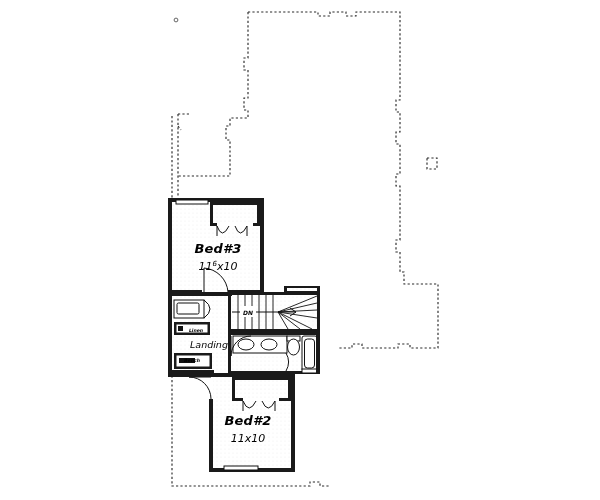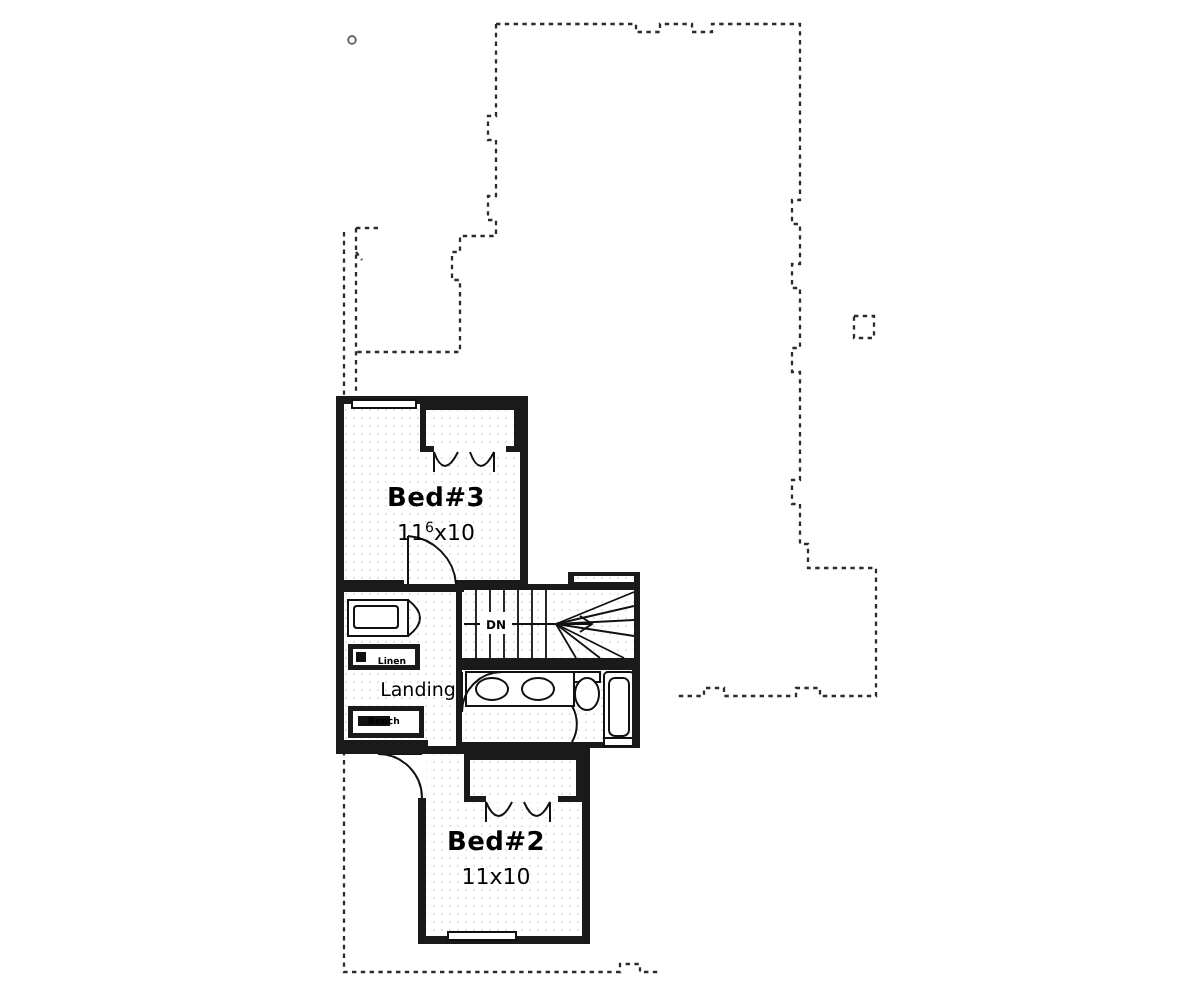--- a/index.html
+++ b/index.html
@@ -12,20 +12,21 @@
     width: 600px;
     height: 500px;
     overflow: hidden;
     font-family: "Liberation Sans", sans-serif;
   }
   #plan-root {
     position: relative;
     width: 504px;
     height: 500px;
     background: #22c55e;
+    font-style: italic;
   }
   svg#floorplan {
     display: block;
     width: 600px;
     height: 500px;
   }
   
   .wall-fill   { fill: #1a1a1a; stroke: none; }
   .hatch-fill  { fill: url(#dotgrid); stroke: none; }
   .dash-outline{

